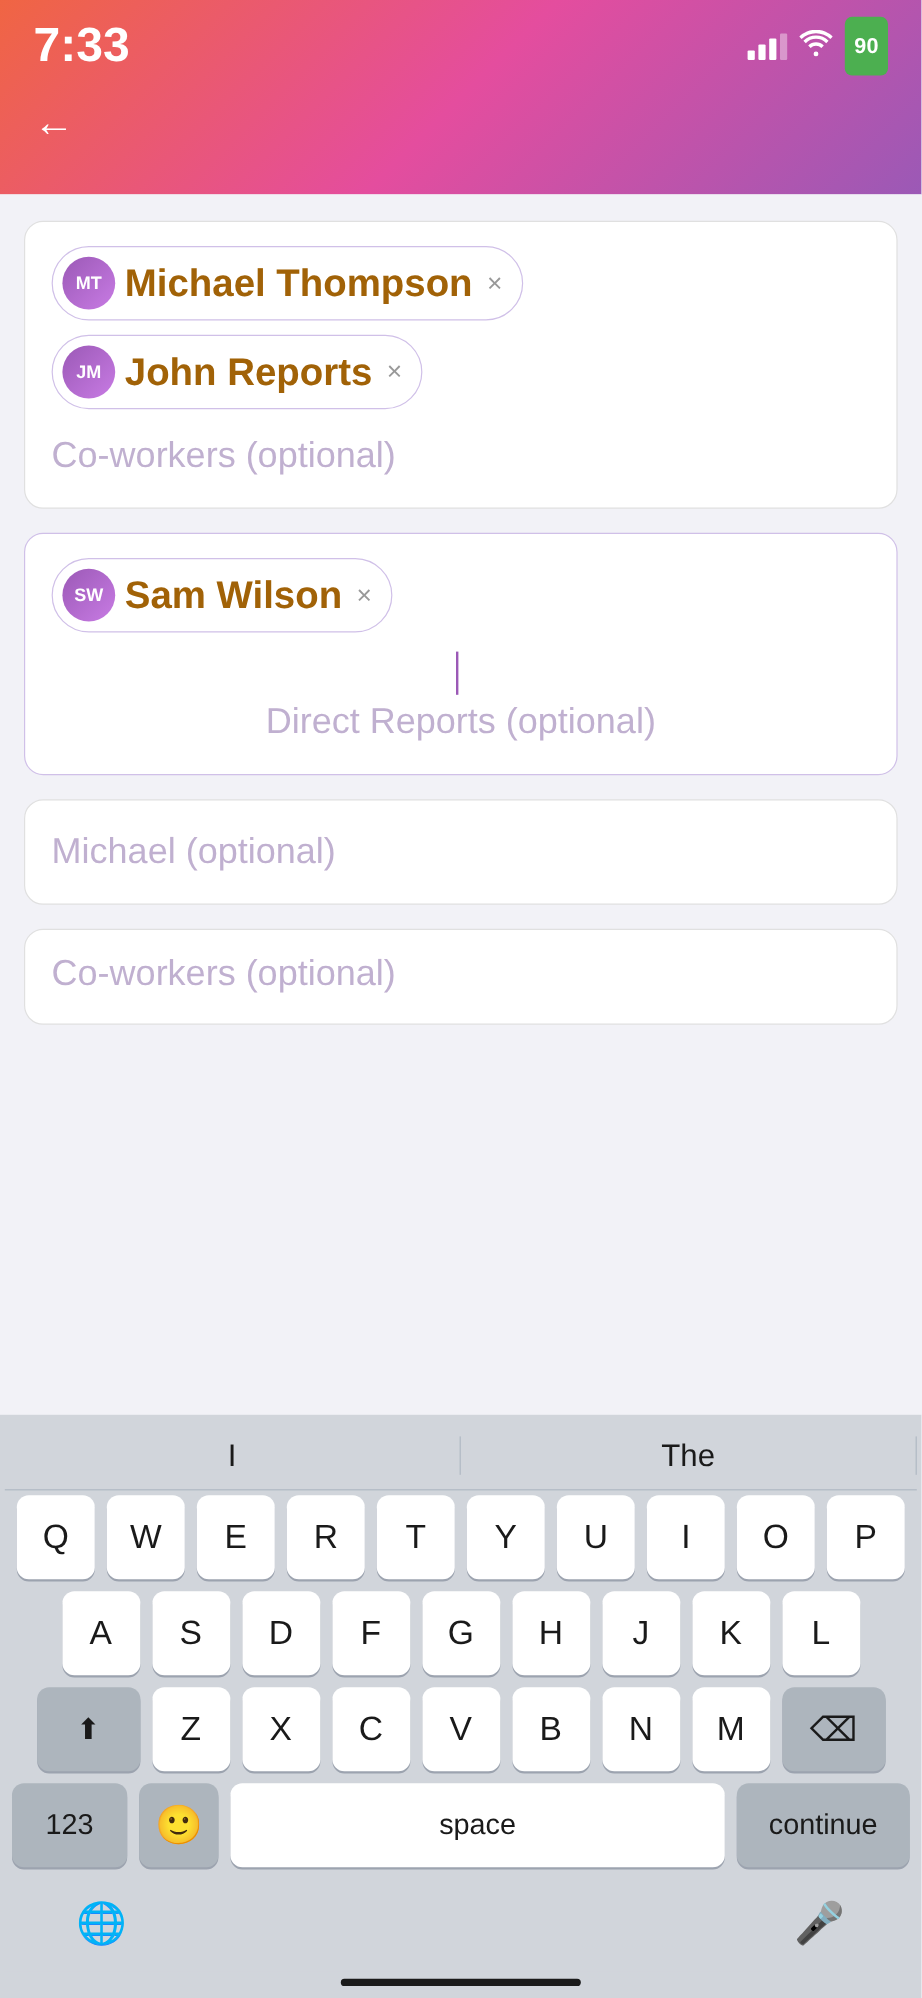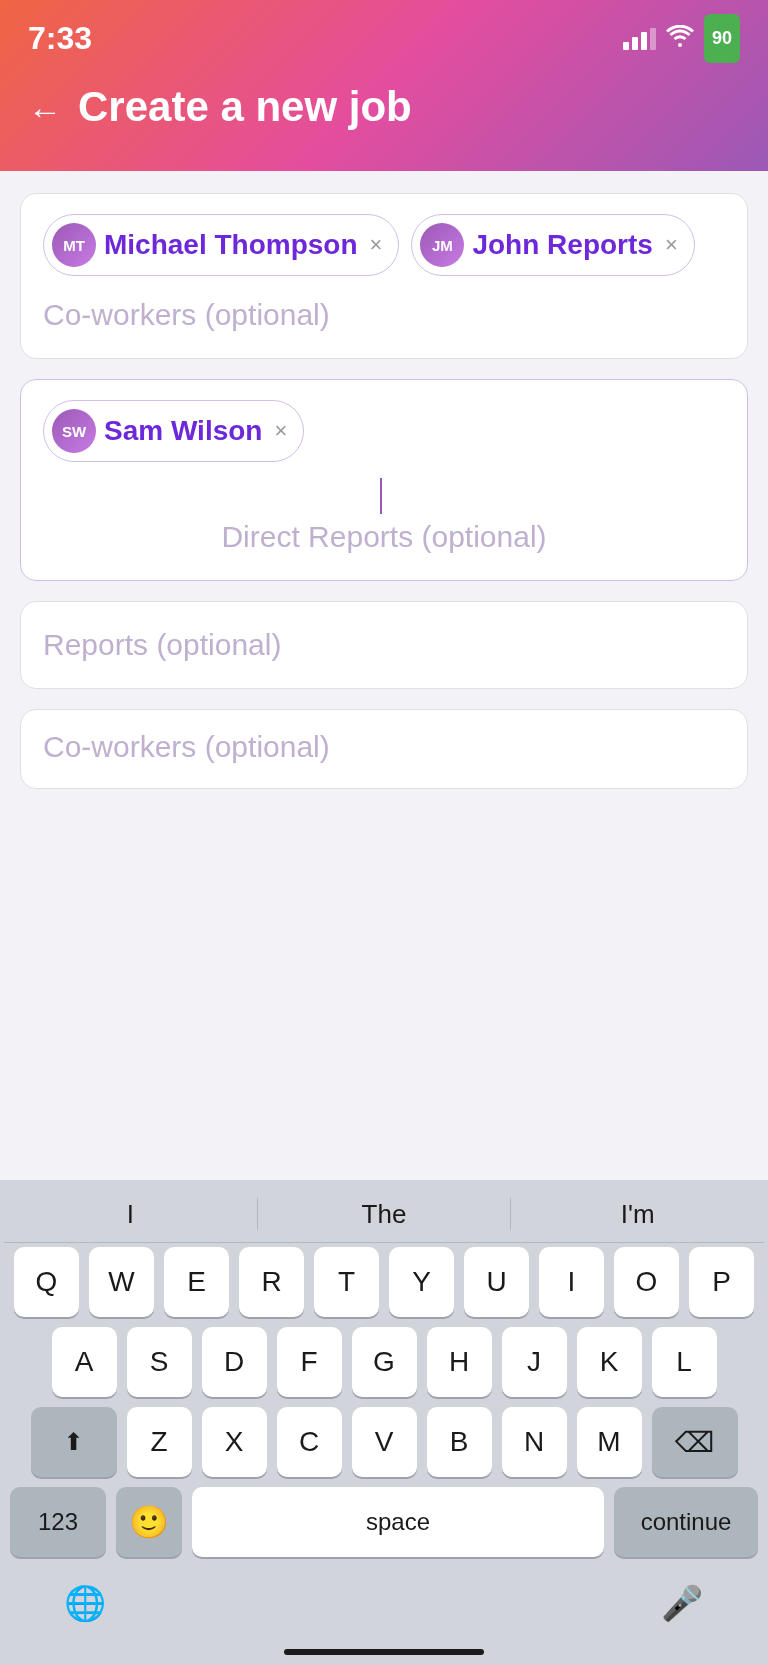--- a/index.html
+++ b/index.html
@@ -19,21 +19,21 @@
       display: flex;
       justify-content: space-between;
       align-items: center;
       padding: 14px 28px 10px;
       background: transparent;
       position: relative;
       z-index: 10;
     }
 
     .status-time {
-      font-size: 32px;
+      font-size: 40px;
       font-weight: 600;
       color: white;
     }
 
     .status-icons {
       display: flex;
       align-items: center;
       gap: 10px;
     }
 
@@ -136,23 +136,23 @@
       display: flex;
       align-items: center;
       justify-content: center;
       color: white;
       font-size: 15px;
       font-weight: 700;
       flex-shrink: 0;
     }
 
     .tag-name {
-      font-size: 28px;
+      font-size: 32px;
       font-weight: 600;
-      color: #6d28d9;
+      color: #a16207;
     }
 
     .tag-remove {
       color: #999;
       font-size: 22px;
       cursor: pointer;
       margin-left: 4px;
     }
 
     
@@ -346,21 +346,20 @@
           <path d="M14 18a2 2 0 1 1 0 4 2 2 0 0 1 0-4zm-6.5-5a9.2 9.2 0 0 1 13 0l-2 2a6.5 6.5 0 0 0-9 0l-2-2zm-4-4a14.5 14.5 0 0 1 21 0l-2 2a11.8 11.8 0 0 0-17 0l-2-2zM0 5.5a20 20 0 0 1 28 0l-2 2a17.3 17.3 0 0 0-24 0L0 5.5z"></path>
         </svg>
       </span>
 
       <span class="battery-badge">90</span>
     </div>
   </div>
 
   <div class="header-nav">
     <span class="back-arrow">←</span>
-    <span class="header-title">Create a new job</span>
   </div>
 </div>
 
 <div class="main-content">
 
   <div class="form-section">
     <div class="tags-container">
 
       <div class="tag-chip">
         <div class="tag-avatar">MT</div>
@@ -386,37 +385,36 @@
         <span class="tag-remove">×</span>
       </div>
     </div>
     <div class="input-row">
       <span class="input-cursor"></span>
       <div class="input-placeholder">Direct Reports (optional)</div>
     </div>
   </div>
 
   <div class="form-section">
-    <div class="input-placeholder">Reports (optional)</div>
+    <div class="input-placeholder">Michael (optional)</div>
   </div>
 
   <div class="form-section-partial">
     <div class="partial-text">Co-workers (optional)</div>
   </div>
 
 </div>
 
 <div class="keyboard">
 
   <div class="predictive-bar">
     <span class="predictive-word">I</span>
     <div class="predictive-divider"></div>
     <span class="predictive-word">The</span>
     <div class="predictive-divider"></div>
-    <span class="predictive-word">I'm</span>
   </div>
 
   <div class="keyboard-rows">
 
     <div class="key-row">
       <div class="key key-letter">Q</div>
       <div class="key key-letter">W</div>
       <div class="key key-letter">E</div>
       <div class="key key-letter">R</div>
       <div class="key key-letter">T</div>

